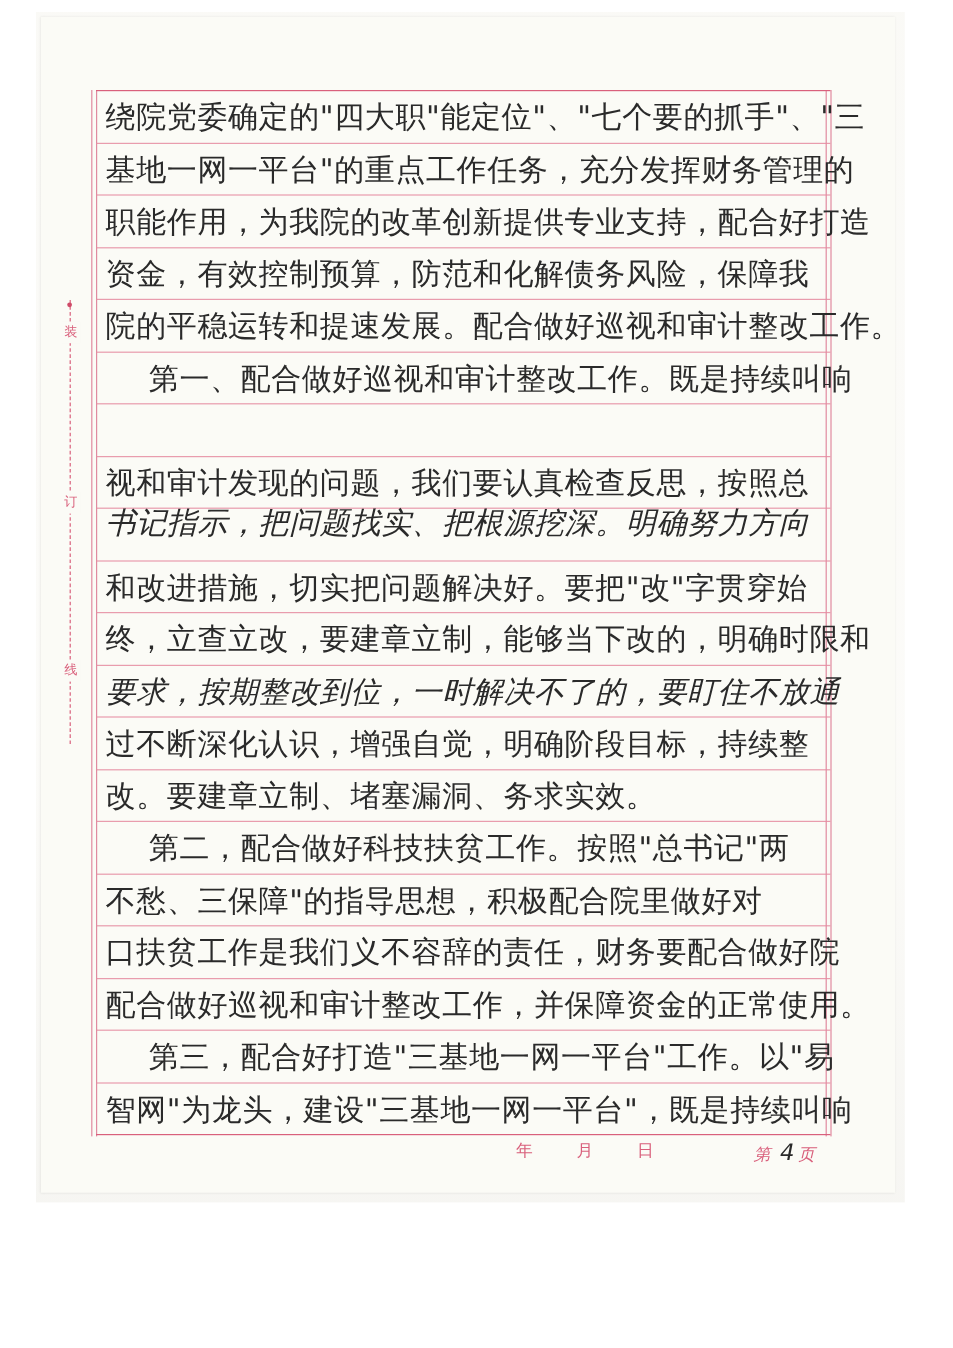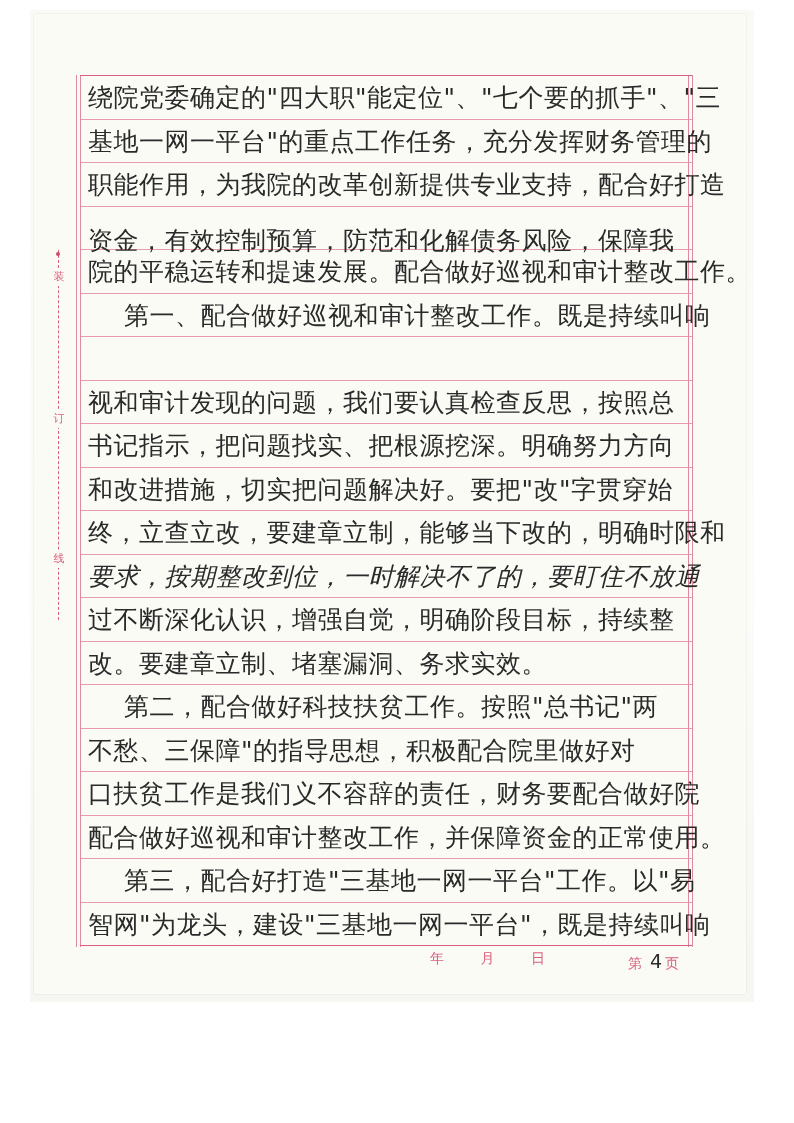--- a/index.html
+++ b/index.html
@@ -149,20 +149,21 @@
     font-family: "DejaVu Sans", sans-serif;
   }
   #footer .page-no {
     position: absolute;
     right: 8px;
     top: 0;
     font-size: 14px;
     color: #d9607c;
     font-family: "DejaVu Sans", sans-serif;
     letter-spacing: 5px;
+    font-style: italic;
   }
   #footer .page-no .num {
     color: #2a2a2a;
     font-size: 19px;
     letter-spacing: 0;
     padding: 0 3px;
   }
 </style>
 </head>
 <body>
@@ -204,25 +205,25 @@
       <div class="rule-line" style="top: 609px;"></div>
       <div class="rule-line" style="top: 652.5px;"></div>
       <div class="rule-line" style="top: 696px;"></div>
       <div class="rule-line" style="top: 739.5px;"></div>
       <div class="rule-line" style="top: 783px;"></div>
       <div class="rule-line" style="top: 826.5px;"></div>
       <div class="rule-line bottom-border" style="top: 870px;"></div>
       <div class="hw-line" style="top: 10px;">绕院党委确定的"四大职"能定位"、"七个要的抓手"、"三</div>
       <div class="hw-line" style="top: 53.5px;">基地一网一平台"的重点工作任务，充分发挥财务管理的</div>
       <div class="hw-line" style="top: 97px;">职能作用，为我院的改革创新提供专业支持，配合好打造</div>
-      <div class="hw-line" style="top: 140.5px; margin-top: 12px;">资金，有效控制预算，防范和化解债务风险，保障我</div>
+      <div class="hw-line" style="top: 140.5px;">资金，有效控制预算，防范和化解债务风险，保障我</div>
       <div class="hw-line" style="top: 184px;">院的平稳运转和提速发展。配合做好巡视和审计整改工作。</div>
       <div class="hw-line indent" style="top: 227.5px;">第一、配合做好巡视和审计整改工作。既是持续叫响</div>
       <div class="hw-line" style="top: 314.5px;">视和审计发现的问题，我们要认真检查反思，按照总</div>
-      <div class="hw-line" style="top: 358px;">书记指示，把问题找实、把根源挖深。明确努力方向</div>
+      <div class="hw-line" style="top: 348px; font-style: italic;">书记指示，把问题找实、把根源挖深。明确努力方向</div>
       <div class="hw-line" style="top: 401.5px;">和改进措施，切实把问题解决好。要把"改"字贯穿始</div>
       <div class="hw-line" style="top: 445px;">终，立查立改，要建章立制，能够当下改的，明确时限和</div>
       <div class="hw-line" style="top: 488.5px; font-style: italic;">要求，按期整改到位，一时解决不了的，要盯住不放通</div>
       <div class="hw-line" style="top: 532px;">过不断深化认识，增强自觉，明确阶段目标，持续整</div>
       <div class="hw-line" style="top: 575.5px;">改。要建章立制、堵塞漏洞、务求实效。</div>
       <div class="hw-line indent" style="top: 619px;">第二，配合做好科技扶贫工作。按照"总书记"两</div>
       <div class="hw-line" style="top: 662.5px;">不愁、三保障"的指导思想，积极配合院里做好对</div>
       <div class="hw-line" style="top: 706px; text-align: right;">口扶贫工作是我们义不容辞的责任，财务要配合做好院</div>
       <div class="hw-line" style="top: 749.5px;">配合做好巡视和审计整改工作，并保障资金的正常使用。</div>
       <div class="hw-line indent" style="top: 793px;">第三，配合好打造"三基地一网一平台"工作。以"易</div>

